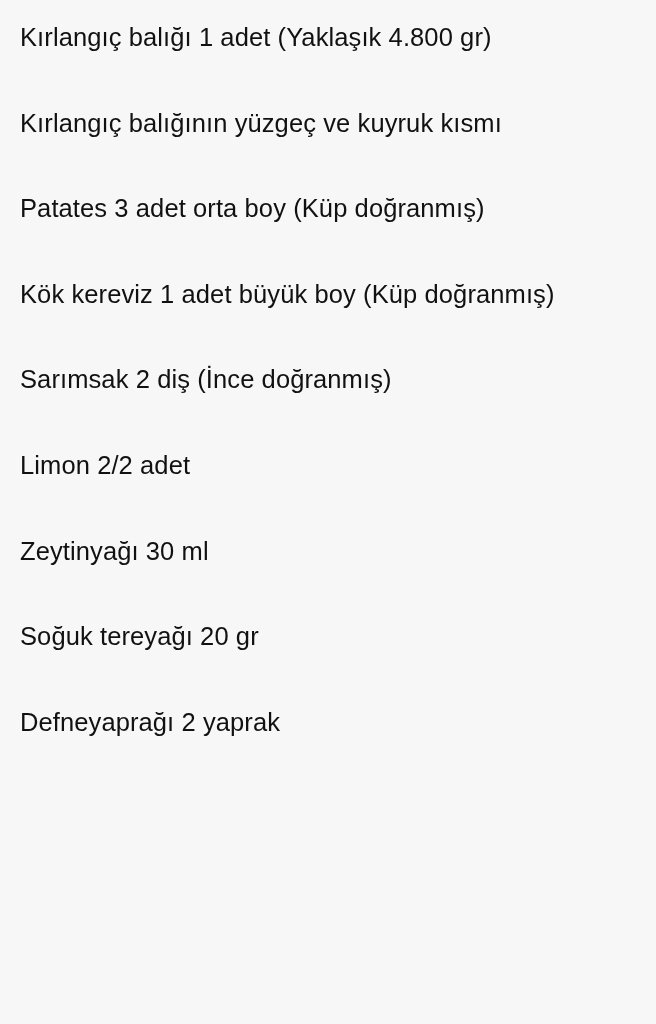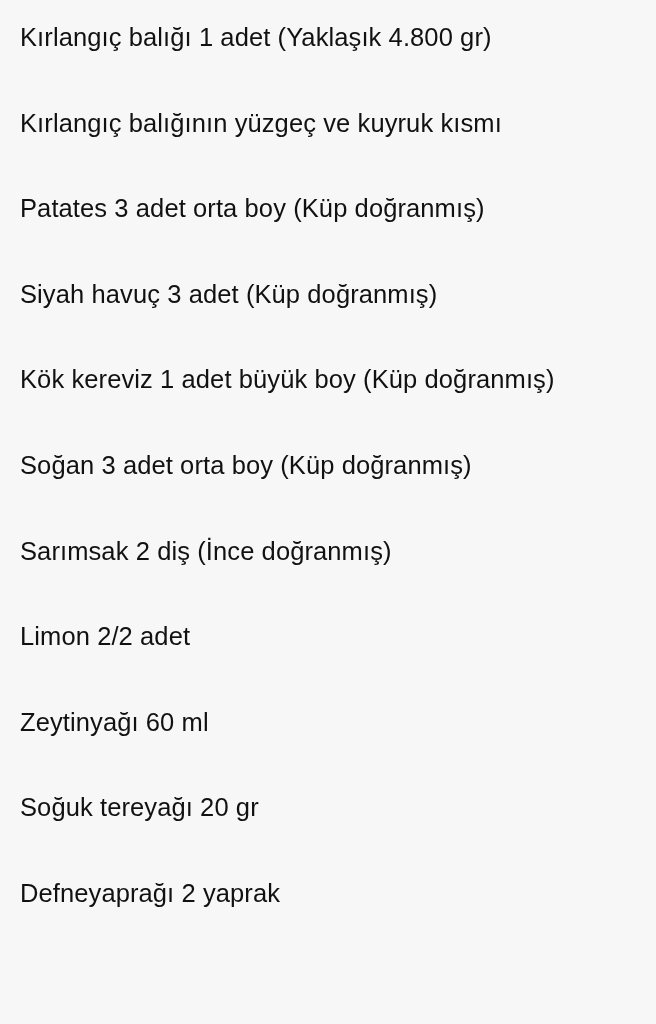--- a/index.html
+++ b/index.html
@@ -32,22 +32,20 @@
     margin-bottom: 12px;
   }
 </style>
 </head>
 <body style="background: rgb(247, 247, 247);">
 
 <ul class="ingredients-list">
   <li class="ingredient-item">Kırlangıç balığı 1 adet (Yaklaşık 4.800 gr)</li>
   <li class="ingredient-item">Kırlangıç balığının yüzgeç ve kuyruk kısmı</li>
   <li class="ingredient-item">Patates 3 adet orta boy (Küp doğranmış)</li>
-  <li class="ingredient-item">Siyah havuç 3 adet (Küp doğranmış)</li>
   <li class="ingredient-item">Kök kereviz 1 adet büyük boy (Küp doğranmış)</li>
-  <li class="ingredient-item">Soğan 3 adet orta boy (Küp doğranmış)</li>
   <li class="ingredient-item">Sarımsak 2 diş (İnce doğranmış)</li>
   <li class="ingredient-item">Limon 2/2 adet</li>
-  <li class="ingredient-item">Zeytinyağı 60 ml</li>
+  <li class="ingredient-item">Zeytinyağı 30 ml</li>
   <li class="ingredient-item">Soğuk tereyağı 20 gr</li>
   <li class="ingredient-item">Defneyaprağı 2 yaprak</li>
 
 </ul>
 
 </body></html>

